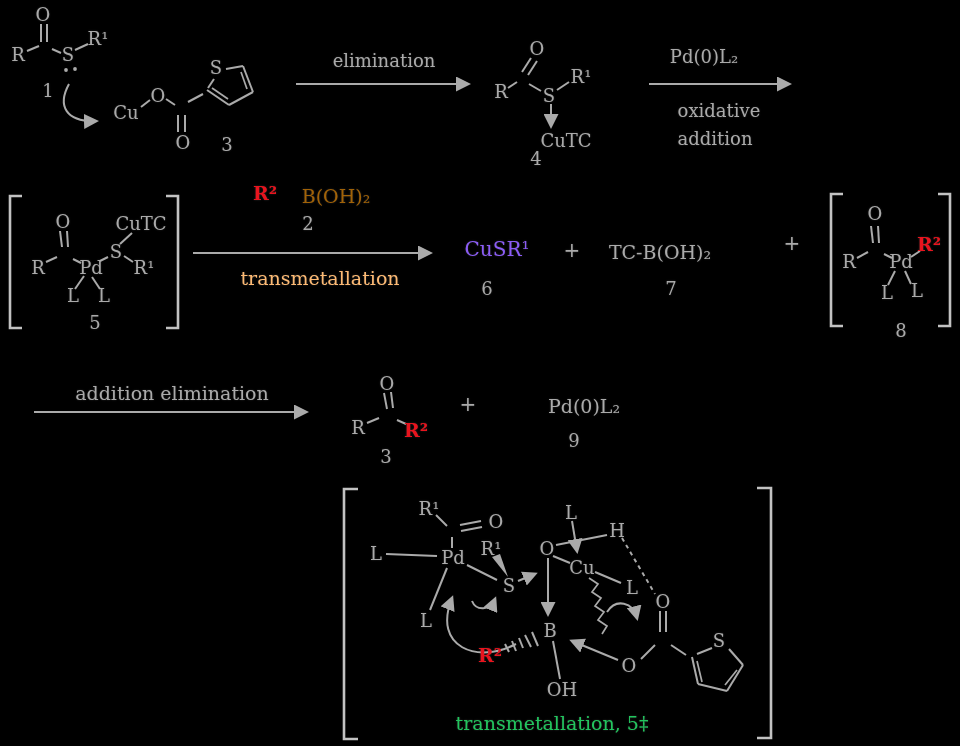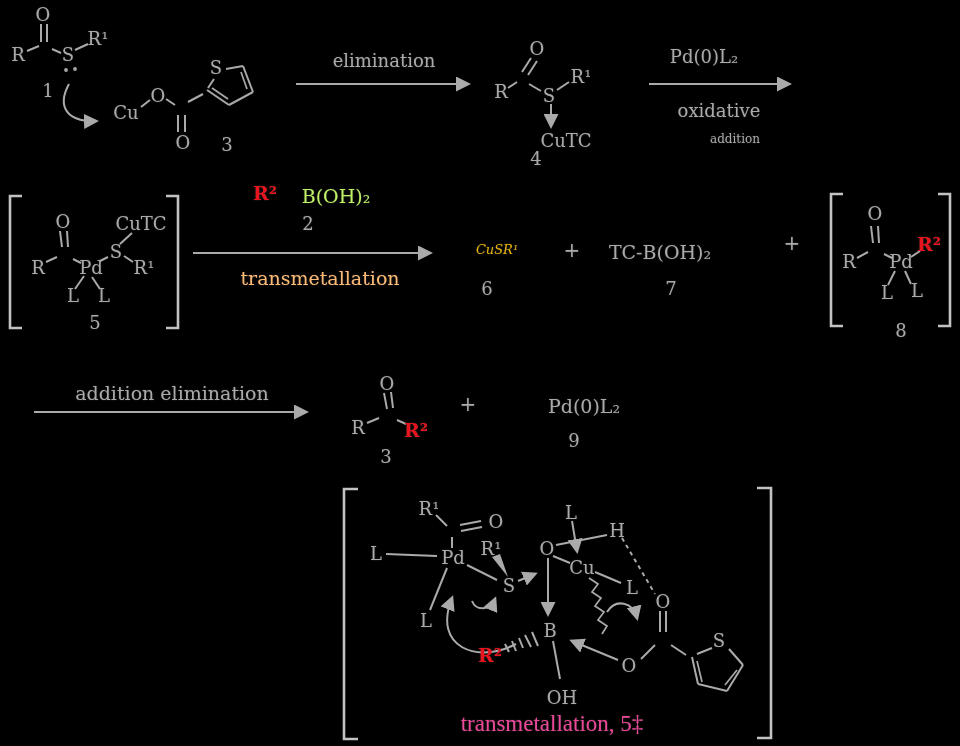--- a/index.html
+++ b/index.html
@@ -161,41 +161,41 @@
       <div class="lbl" style="left: 98px; top: 39px; font-size: 18px; color: rgb(170, 170, 170);">R¹</div>
       <div class="lbl" style="left: 48px; top: 91px; font-size: 18px; color: rgb(170, 170, 170);">1</div>
       <div class="lbl" style="left: 126px; top: 113px; font-size: 18px; color: rgb(170, 170, 170);">Cu</div>
       <div class="lbl" style="left: 158px; top: 96px; font-size: 18px; color: rgb(170, 170, 170);">O</div>
       <div class="lbl" style="left: 183px; top: 143px; font-size: 18px; color: rgb(170, 170, 170);">O</div>
       <div class="lbl" style="left: 216px; top: 68px; font-size: 18px; color: rgb(170, 170, 170);">S</div>
       <div class="lbl" style="left: 227px; top: 145px; font-size: 18px; color: rgb(170, 170, 170);">3</div>
       <div class="lbl" style="left: 384px; top: 61px; font-size: 18px; color: rgb(170, 170, 170);">elimination</div>
       <div class="lbl" style="left: 704px; top: 57px; font-size: 18px; color: rgb(170, 170, 170);">Pd(0)L₂</div>
       <div class="lbl" style="left: 719px; top: 111px; font-size: 18px; color: rgb(170, 170, 170);">oxidative</div>
-      <div class="lbl" style="left: 715px; top: 139px; font-size: 12px; color: rgb(170, 170, 170); margin-left: 20px;">addition</div>
+      <div class="lbl" style="left: 715px; top: 139px; font-size: 18px; color: rgb(170, 170, 170);">addition</div>
       <div class="lbl" style="left: 537px; top: 49px; font-size: 18px; color: rgb(170, 170, 170);">O</div>
       <div class="lbl" style="left: 501px; top: 92px; font-size: 18px; color: rgb(170, 170, 170);">R</div>
       <div class="lbl" style="left: 549px; top: 96px; font-size: 18px; color: rgb(170, 170, 170);">S</div>
       <div class="lbl" style="left: 581px; top: 77px; font-size: 18px; color: rgb(170, 170, 170);">R¹</div>
       <div class="lbl" style="left: 566px; top: 141px; font-size: 18px; color: rgb(170, 170, 170);">CuTC</div>
       <div class="lbl" style="left: 536px; top: 159px; font-size: 18px; color: rgb(170, 170, 170);">4</div>
       <div class="lbl" style="left: 63px; top: 222px; font-size: 18px; color: rgb(170, 170, 170);">O</div>
       <div class="lbl" style="left: 141px; top: 224px; font-size: 18px; color: rgb(170, 170, 170);">CuTC</div>
       <div class="lbl" style="left: 38px; top: 268px; font-size: 18px; color: rgb(170, 170, 170);">R</div>
       <div class="lbl" style="left: 91px; top: 268px; font-size: 18px; color: rgb(170, 170, 170);">Pd</div>
       <div class="lbl" style="left: 116px; top: 252px; font-size: 18px; color: rgb(170, 170, 170);">S</div>
       <div class="lbl" style="left: 144px; top: 268px; font-size: 18px; color: rgb(170, 170, 170);">R¹</div>
       <div class="lbl" style="left: 73px; top: 296px; font-size: 18px; color: rgb(170, 170, 170);">L</div>
       <div class="lbl" style="left: 104px; top: 296px; font-size: 18px; color: rgb(170, 170, 170);">L</div>
       <div class="lbl" style="left: 95px; top: 323px; font-size: 18px; color: rgb(170, 170, 170);">5</div>
       <div class="lbl" style="left: 265px; top: 193px; font-size: 19px; color: rgb(232, 20, 30); font-weight: bold;">R²</div>
-      <div class="lbl" style="left: 336px; top: 196px; font-size: 19px; color: #bef264;">B(OH)₂</div>
+      <div class="lbl" style="left: 336px; top: 196px; font-size: 19px; color: #a16207;">B(OH)₂</div>
       <div class="lbl" style="left: 308px; top: 224px; font-size: 18px; color: rgb(170, 170, 170);">2</div>
       <div class="lbl" style="left: 320px; top: 278px; font-size: 19px; color: #fdba74;">transmetallation</div>
-      <div class="lbl" style="left: 497px; top: 249px; font-size: 13px; color: #eab308; font-style: italic;">CuSR¹</div>
+      <div class="lbl" style="left: 497px; top: 249px; font-size: 20px; color: #8b5cf6;">CuSR¹</div>
       <div class="lbl" style="left: 487px; top: 289px; font-size: 18px; color: rgb(170, 170, 170);">6</div>
       <div class="lbl" style="left: 572px; top: 250px; font-size: 20px; color: rgb(170, 170, 170);">+</div>
       <div class="lbl" style="left: 660px; top: 252px; font-size: 19px; color: rgb(170, 170, 170);">TC-B(OH)₂</div>
       <div class="lbl" style="left: 671px; top: 289px; font-size: 18px; color: rgb(170, 170, 170);">7</div>
       <div class="lbl" style="left: 792px; top: 243px; font-size: 20px; color: rgb(170, 170, 170);">+</div>
       <div class="lbl" style="left: 875px; top: 214px; font-size: 18px; color: rgb(170, 170, 170);">O</div>
       <div class="lbl" style="left: 849px; top: 262px; font-size: 18px; color: rgb(170, 170, 170);">R</div>
       <div class="lbl" style="left: 901px; top: 262px; font-size: 18px; color: rgb(170, 170, 170);">Pd</div>
       <div class="lbl" style="left: 929px; top: 244px; font-size: 19px; color: rgb(232, 20, 30); font-weight: bold;">R²</div>
       <div class="lbl" style="left: 887px; top: 293px; font-size: 18px; color: rgb(170, 170, 170);">L</div>
@@ -218,17 +218,17 @@
       <div class="lbl" style="left: 426px; top: 621px; font-size: 18px; color: rgb(170, 170, 170);">L</div>
       <div class="lbl" style="left: 571px; top: 513px; font-size: 18px; color: rgb(170, 170, 170);">L</div>
       <div class="lbl" style="left: 547px; top: 549px; font-size: 18px; color: rgb(170, 170, 170);">O</div>
       <div class="lbl" style="left: 582px; top: 568px; font-size: 18px; color: rgb(170, 170, 170);">Cu</div>
       <div class="lbl" style="left: 617px; top: 531px; font-size: 18px; color: rgb(170, 170, 170);">H</div>
       <div class="lbl" style="left: 632px; top: 588px; font-size: 18px; color: rgb(170, 170, 170);">L</div>
       <div class="lbl" style="left: 663px; top: 602px; font-size: 18px; color: rgb(170, 170, 170);">O</div>
       <div class="lbl" style="left: 629px; top: 666px; font-size: 18px; color: rgb(170, 170, 170);">O</div>
       <div class="lbl" style="left: 550px; top: 631px; font-size: 18px; color: rgb(170, 170, 170);">B</div>
       <div class="lbl" style="left: 490px; top: 655px; font-size: 19px; color: rgb(232, 20, 30); font-weight: bold;">R²</div>
-      <div class="lbl" style="left: 562px; top: 690px; font-size: 18px; color: rgb(170, 170, 170); margin-top: 8px;">OH</div>
+      <div class="lbl" style="left: 562px; top: 690px; font-size: 18px; color: rgb(170, 170, 170);">OH</div>
       <div class="lbl" style="left: 719px; top: 641px; font-size: 18px; color: rgb(170, 170, 170);">S</div>
-      <div class="lbl" style="left: 552px; top: 723px; font-size: 23px; color: #ec4899; font-family: Liberation Serif, serif;">transmetallation, 5‡</div>
+      <div class="lbl" style="left: 552px; top: 723px; font-size: 19px; color: #22c55e;">transmetallation, 5‡</div>
     </div>
 </div>
 
 </body></html>

